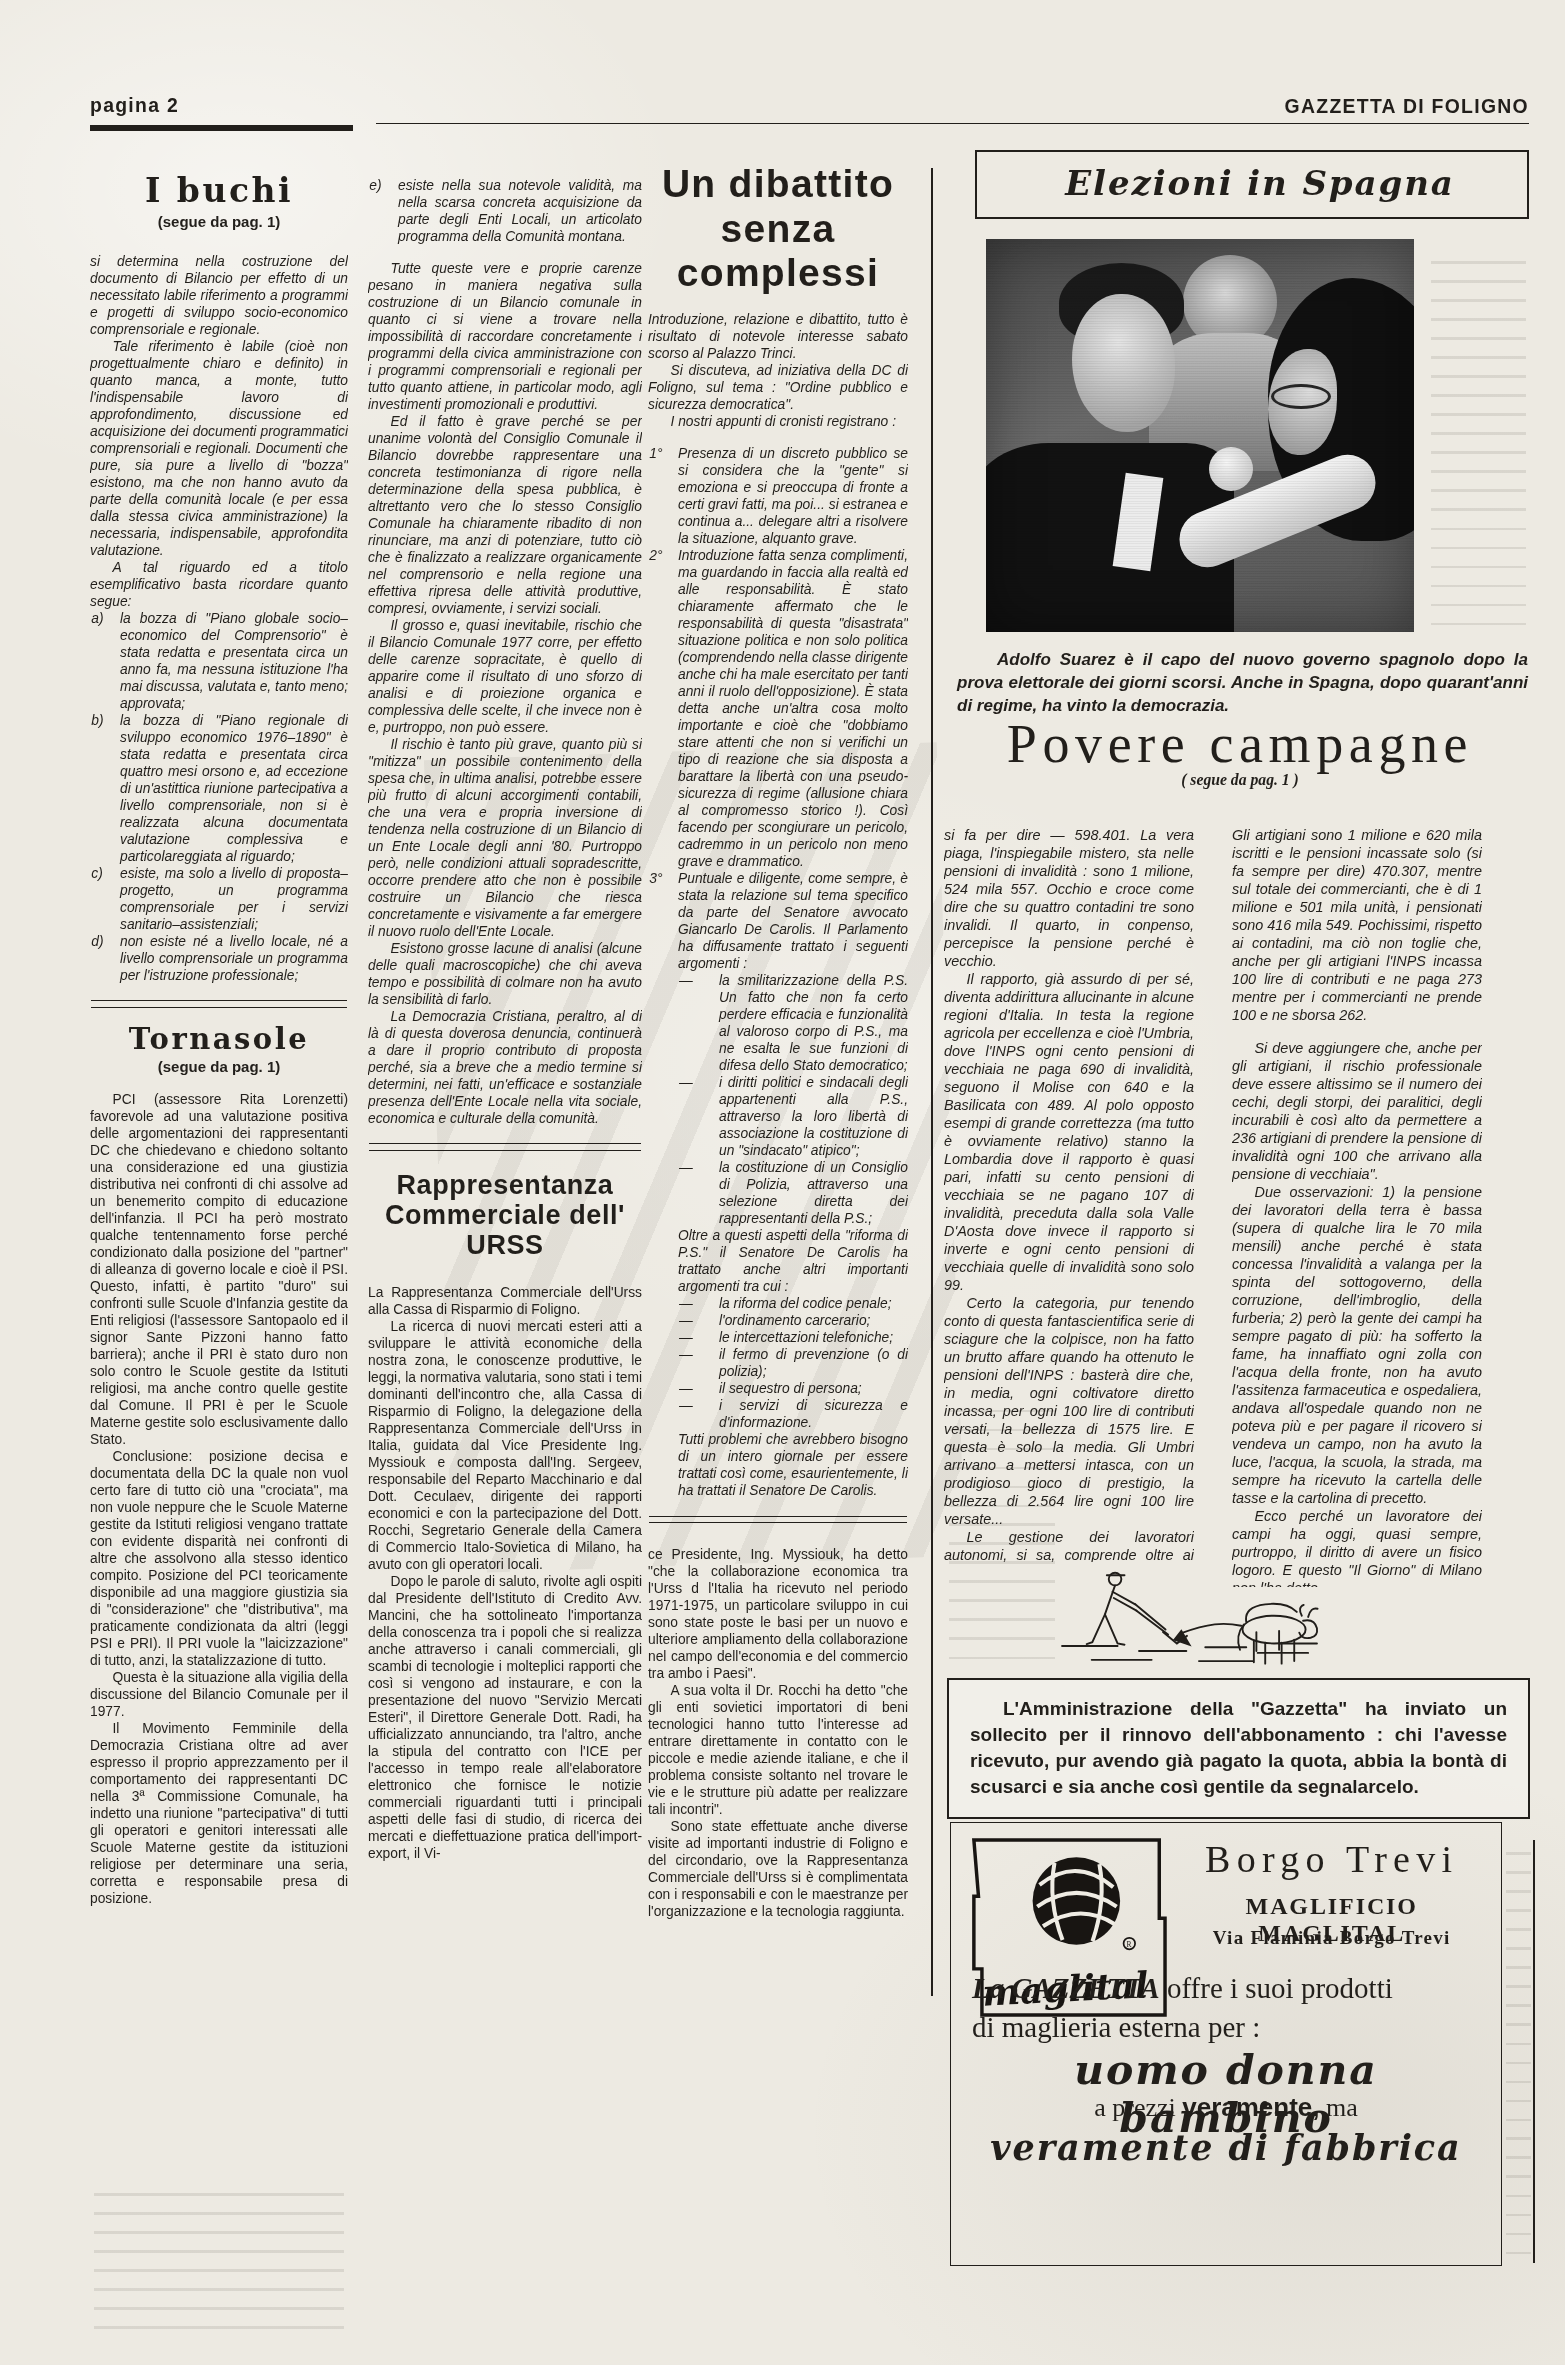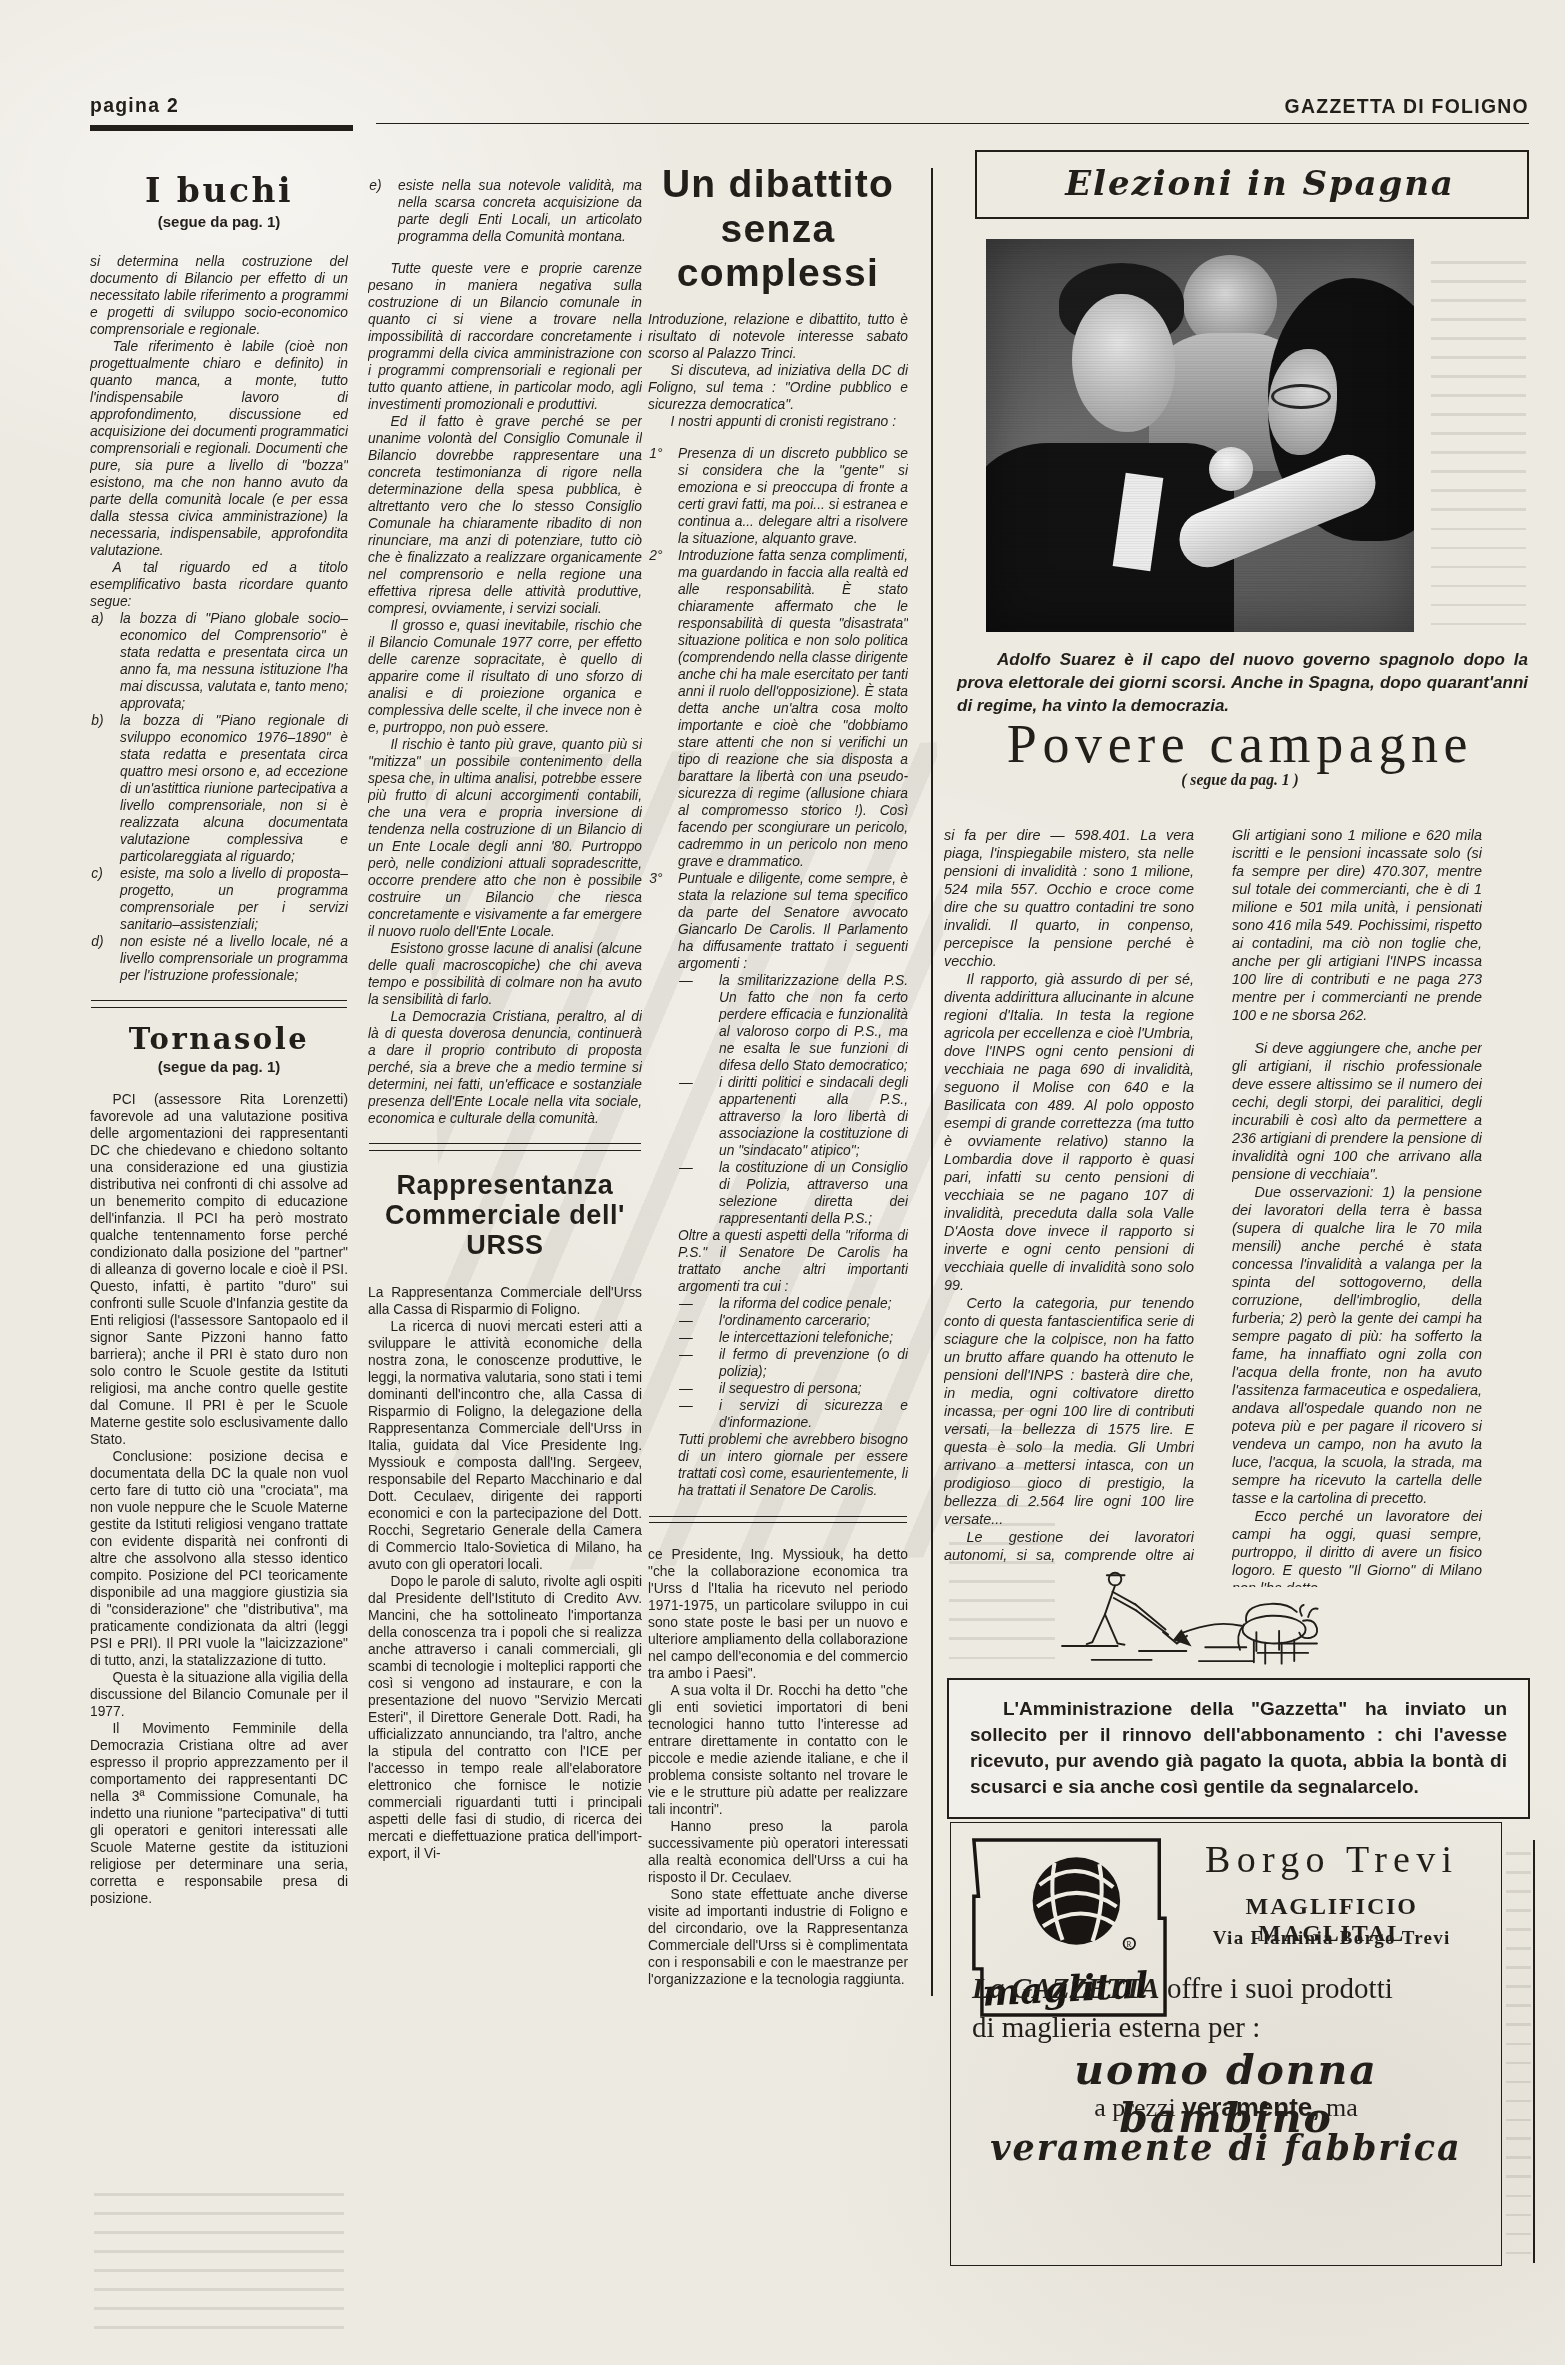--- a/index.html
+++ b/index.html
@@ -165,21 +165,20 @@
         <p class="para dash"><span class="mark">—</span>le intercettazioni telefoniche;</p>
         <p class="para dash"><span class="mark">—</span>il fermo di prevenzione (o di polizia);</p>
         <p class="para dash"><span class="mark">—</span>il sequestro di persona;</p>
         <p class="para dash"><span class="mark">—</span>i servizi di sicurezza e d'informazione.</p>
         <p class="para hangcont">Tutti problemi che avrebbero bisogno di un intero giornale per essere trattati così come, esaurientemente, li ha trattati il Senatore De Carolis.</p>
       </div>
     <div class="double-rule"></div>
     <div>
         <p class="para noind">ce Presidente, Ing. Myssiouk, ha detto "che la collaborazione economica tra l'Urss d l'Italia ha ricevuto nel periodo 1971-1975, un particolare sviluppo in cui sono state poste le basi per un nuovo e ulteriore ampliamento della collaborazione nel campo dell'economia e del commercio tra ambo i Paesi".</p>
         <p class="para">A sua volta il Dr. Rocchi ha detto "che gli enti sovietici importatori di beni tecnologici hanno tutto l'interesse ad entrare direttamente in contatto con le piccole e medie aziende italiane, e che il problema consiste soltanto nel trovare le vie e le strutture più adatte per realizzare tali incontri".</p>
-        <p class="para">Hanno preso la parola successivamente più operatori interessati alla realtà economica dell'Urss a cui ha risposto il Dr. Ceculaev.</p>
         <p class="para">Sono state effettuate anche diverse visite ad importanti industrie di Foligno e del circondario, ove la Rappresentanza Commerciale dell'Urss si è complimentata con i responsabili e con le maestranze per l'organizzazione e la tecnologia raggiunta.</p>
       </div>
   </div>
 
   <div class="vrule" id="vrule-main"></div>
   <div class="vrule" id="vrule-right"></div>
 
   <div class="elez-box">
     <div class="elez-title">Elezioni in Spagna</div>
   </div>

